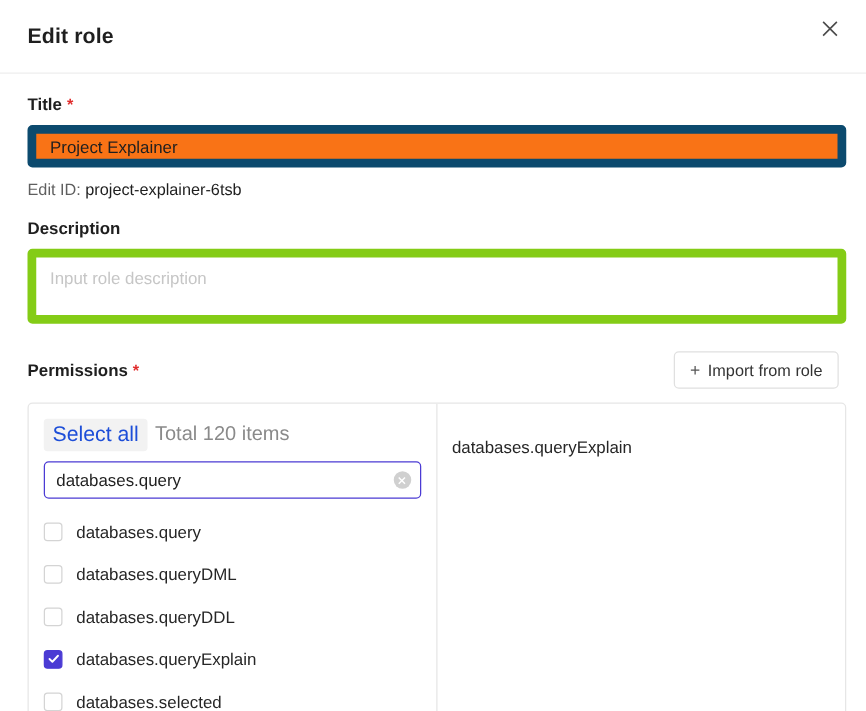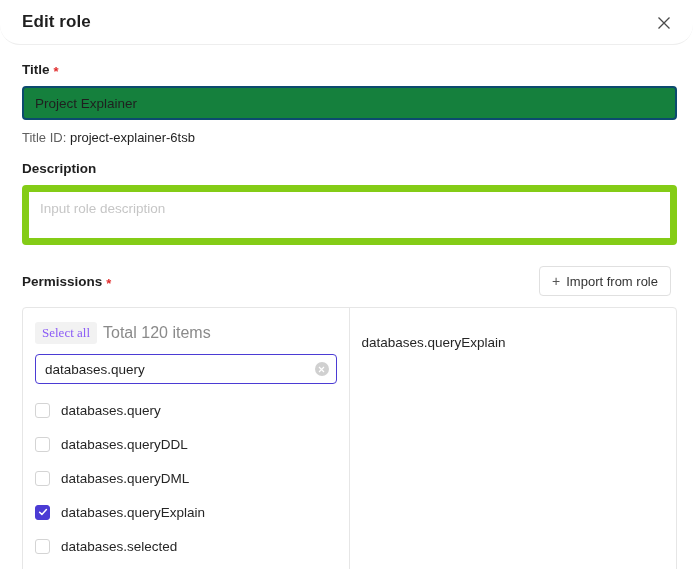--- a/index.html
+++ b/index.html
@@ -7,25 +7,24 @@
     width: 693px; height: 569px;
     background: #ffffff;
     font-family: "Liberation Sans", sans-serif;
     color: #1f1f1f;
     overflow: hidden;
   }
 
   
   .dialog-header {
     position: relative;
-    height: 45px;
+    height: 59px;
     border-bottom: 1px solid #eeeeee;
     display: flex;
     align-items: center;
-    border-radius: 20px;
   }
   .dialog-title {
     margin-left: 22px;
     font-size: 17px;
     font-weight: bold;
     color: #1f1f1f;
     letter-spacing: .1px;
   }
   .close-btn {
     position: absolute;
@@ -38,32 +37,32 @@
   .close-btn svg { display: block; }
 
   
   .dialog-body { padding: 0 22px; }
 
   .field-label {
     font-size: 13.5px;
     font-weight: bold;
     color: #1f1f1f;
     display: flex;
-    align-items: flex-end;
+    align-items: flex-start;
     gap: 4px;
   }
   .req { color: #e02b2b; font-size: 13px; line-height: 1; position: relative; top: 1px; }
 
   .text-input {
     width: 655px;
     height: 34px;
     margin-top: 9px;
-    border: 2px solid #0c4a6e;
-    border-radius: 4px;
-    background: #15803d;
+    border: 7px solid #0c4a6e;
+    border-radius: 4px;
+    background: #f97316;
     font-family: "Liberation Sans", sans-serif;
     font-size: 13.5px;
     color: #1f1f1f;
     padding: 0 11px;
     outline: none;
   }
   .text-input::placeholder { color: #bfbfbf; }
 
   .role-id {
     margin-top: 10px;
@@ -127,28 +126,28 @@
   .panel.left { border-right: 1px solid #e6e6e6; }
 
   .panel-head {
     display: flex;
     align-items: center;
     gap: 6px;
     padding: 12px 12px 0 12px;
     height: 38px;
   }
   .pill-btn {
-    font-size: 13px;
-    color: #8b5cf6;
+    font-size: 17px;
+    color: #1d4ed8;
     background: #f2f2f2;
     border: none;
     border-radius: 3px;
     padding: 3px 7px;
     cursor: pointer;
-    font-family: Liberation Serif, serif;
+    font-family: Liberation Sans, sans-serif;
   }
   .count-text { font-size: 16px; color: #8a8a8a; }
 
   .search-wrap { padding: 8px 12px 0 12px; position: relative; }
   .search-input {
     width: 100%;
     height: 30px;
     border: 1px solid #4b3bd4;
     border-radius: 4px;
     font-family: "Liberation Sans", sans-serif;
@@ -221,21 +220,21 @@
 
   <div style="margin-top:17px;">
     <div class="field-label">
       <span>Title</span>
       <span class="req">*</span>
     </div>
     <input class="text-input" type="text" value="Project Explainer" style="">
   </div>
 
   <div class="role-id">
-    <span>Title ID:</span>
+    <span>Edit ID:</span>
     <b>project-explainer-6tsb</b>
   </div>
 
   <div style="margin-top:16px;">
     <div class="field-label">
       <span>Description</span>
     </div>
     <textarea class="textarea" placeholder="Input role description" style=""></textarea>
   </div>
 
@@ -265,25 +264,25 @@
           </svg>
         </span>
       </div>
       <div class="opt-list" id="opt-list">
           <div class="opt-row">
             <span class="cbox"></span>
             <span class="opt-label">databases.query</span>
           </div>
           <div class="opt-row">
             <span class="cbox"></span>
+            <span class="opt-label">databases.queryDML</span>
+          </div>
+          <div class="opt-row">
+            <span class="cbox"></span>
             <span class="opt-label">databases.queryDDL</span>
-          </div>
-          <div class="opt-row">
-            <span class="cbox"></span>
-            <span class="opt-label">databases.queryDML</span>
           </div>
           <div class="opt-row">
             <span class="cbox checked">
               <svg width="10" height="10" viewBox="0 0 10 10">
                 <path d="M1.6 5.2 L3.9 7.4 L8.4 2.6" stroke="#ffffff" stroke-width="1.5" fill="none" stroke-linecap="round" stroke-linejoin="round"></path>
               </svg>
             </span>
             <span class="opt-label">databases.queryExplain</span>
           </div>
           <div class="opt-row">

